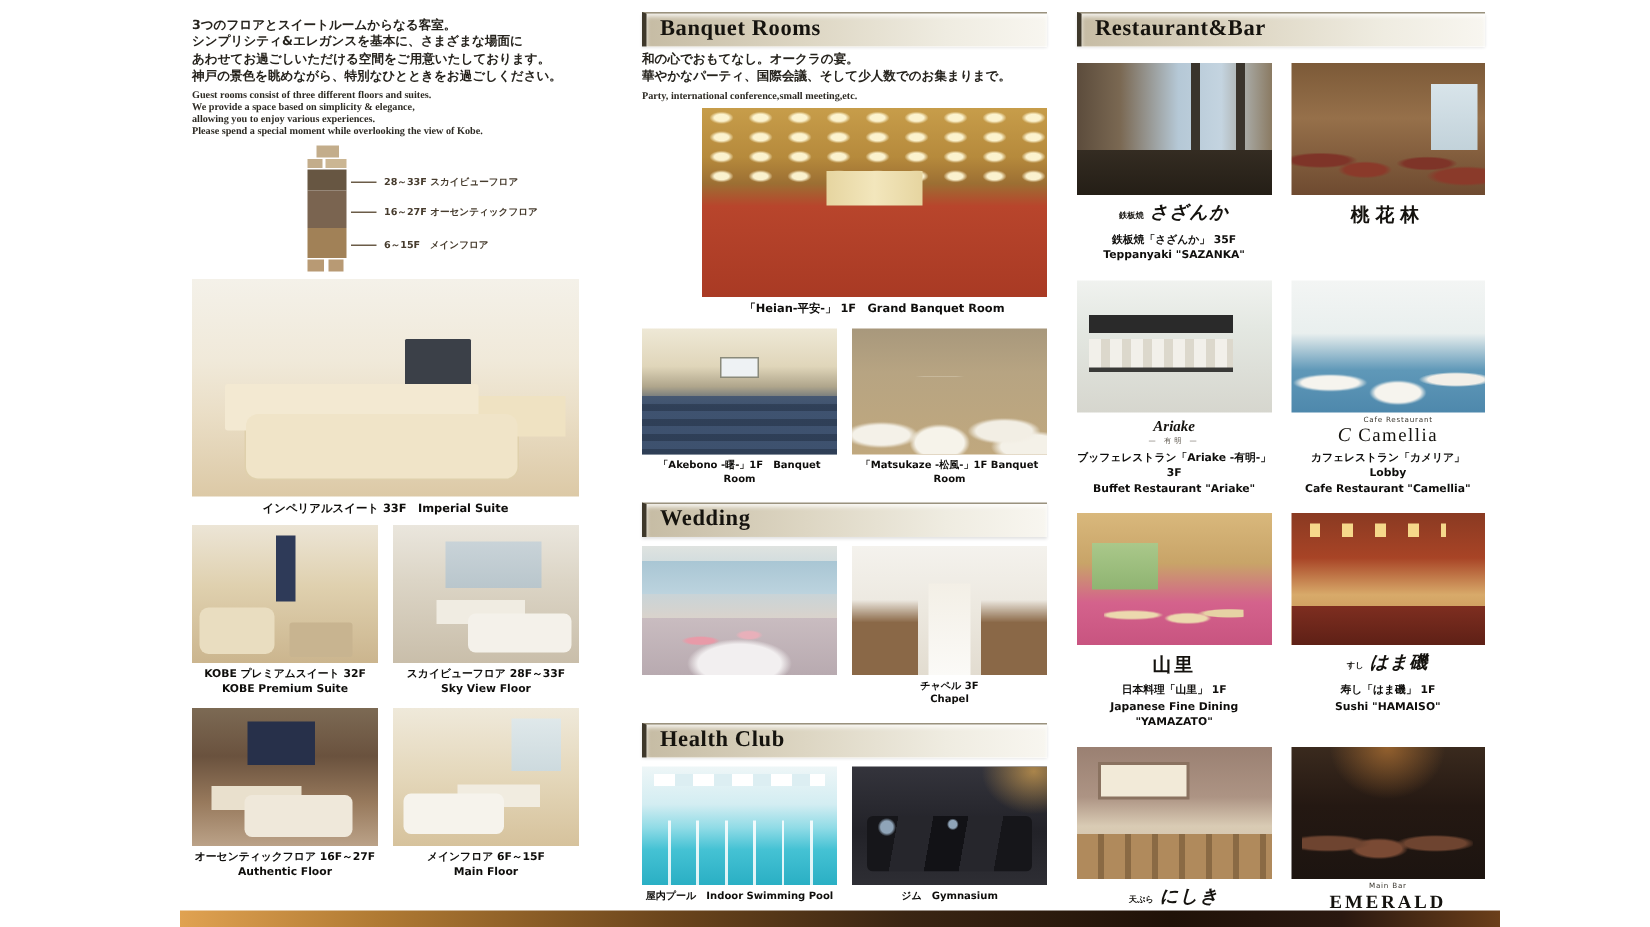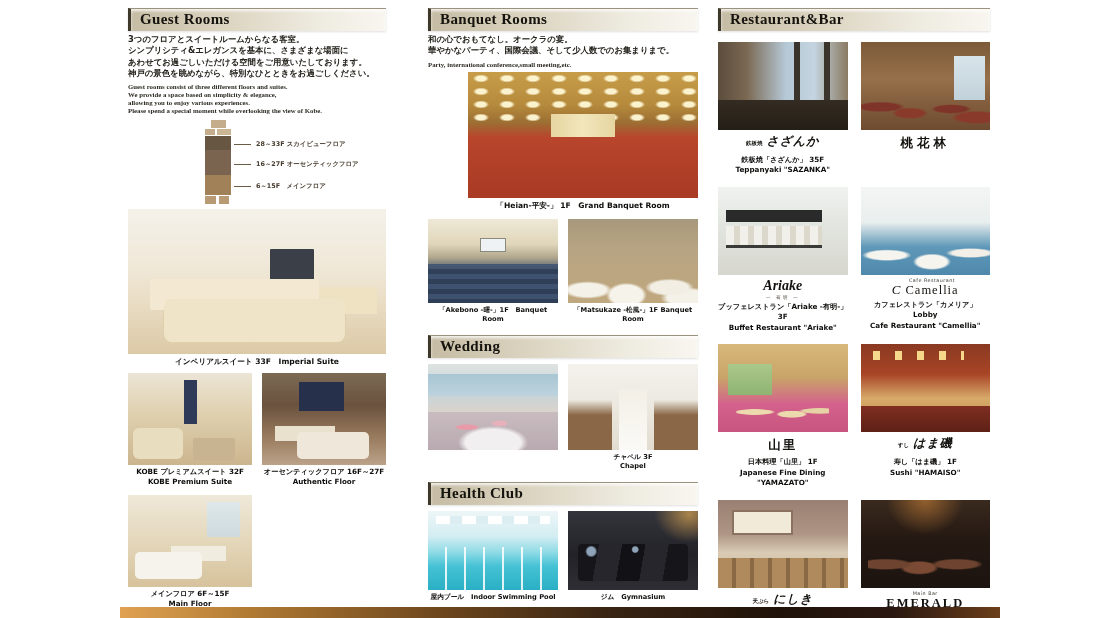--- a/index.html
+++ b/index.html
@@ -52,21 +52,21 @@
   .grid2 { display:grid; grid-template-columns:1fr 1fr; column-gap:10px; }
   .col1 .grid2 { row-gap:7px; margin-top:6px; }
   .col3 .grid2 { column-gap:13px; row-gap:11px; margin-top:11px; }
 
   
   .r-logo { margin-top:3px; min-height:20px; display:flex; flex-direction:column; align-items:center; justify-content:center; color:#14120e; }
   .logo-row { flex-direction:row; align-items:baseline; justify-content:center; gap:4px; }
   .logo-pre { font-size:5.5px; font-weight:bold; }
   .logo-script { font-family:"DejaVu Serif", serif; font-style:italic; font-weight:bold; font-size:12px; letter-spacing:1px; }
   .logo-kanji { font-family:"DejaVu Serif", serif; font-weight:bold; font-size:12.5px; letter-spacing:4px; }
-  .logo-ariake { font-family:"Liberation Serif", serif; font-style:italic; font-weight:bold; font-size:14px; }
+  .logo-ariake { font-family:"Liberation Serif", serif; font-style:italic; font-weight:bold; font-size:10px; }
   .logo-sub { font-size:4.8px; color:#5a5348; letter-spacing:2px; }
   .logo-sub::before { content:"— "; } .logo-sub::after { content:" —"; }
   .logo-top { font-size:4.8px; color:#3a362e; letter-spacing:.5px; }
   .logo-serifcaps { font-family:"Liberation Serif", serif; font-weight:bold; font-size:12.5px; letter-spacing:2px; }
   .logo-mono { font-family:"Liberation Serif", serif; font-style:italic; font-size:13px; margin-right:3px; }
   .camellia-wrap { display:flex; align-items:flex-end; gap:2px; }
 
   
   .brand-bar { position:absolute; left:120px; width:880px; bottom:0; height:11px;
     background:linear-gradient(90deg,#e0a251 0%,#b07a33 15%,#6b451c 37%,#3a2513 55%,#201208 75%,#2a1810 88%,#6b3f1a 100%); }
@@ -173,21 +173,20 @@
 
   .mt12 { margin-top:12px; } .mt10 { margin-top:10px; } .mt8 { margin-top:8px; }
   .mt6 { margin-top:6px; } .mt4 { margin-top:4px; } .mt3 { margin-top:3px;margin-left:40px; }
 </style>
 </head>
 <body>
 
 <div class="page">
 
   <div class="col col1">
-    <div class="sec-header">Guest Rooms</div>
     <div class="intro-jp">3つのフロアとスイートルームからなる客室。
 シンプリシティ&amp;エレガンスを基本に、さまざまな場面に
 あわせてお過ごしいただける空間をご用意いたしております。
 神戸の景色を眺めながら、特別なひとときをお過ごしください。</div>
     <div class="intro-en">Guest rooms consist of three different floors and suites.
 We provide a space based on simplicity &amp; elegance,
 allowing you to enjoy various experiences.
 Please spend a special moment while overlooking the view of Kobe.</div>
 
     <div class="floor-diagram">
@@ -220,20 +219,27 @@
 
     <div class="grid2">
       <figure>
         <div class="ph ph-premium"></div>
         <figcaption class="cap cap-2">
           <div>KOBE プレミアムスイート 32F</div>
           <div>KOBE Premium Suite</div>
         </figcaption>
       </figure>
       <figure>
+        <div class="ph ph-skyview"></div>
+        <figcaption class="cap cap-2">
+          <div>スカイビューフロア 28F～33F</div>
+          <div>Sky View Floor</div>
+        </figcaption>
+      </figure>
+      <figure>
         <div class="ph ph-authentic"></div>
         <figcaption class="cap cap-2">
           <div>オーセンティックフロア 16F～27F</div>
           <div>Authentic Floor</div>
         </figcaption>
       </figure>
       <figure>
         <div class="ph ph-main"></div>
         <figcaption class="cap cap-2">
           <div>メインフロア 6F～15F</div>

